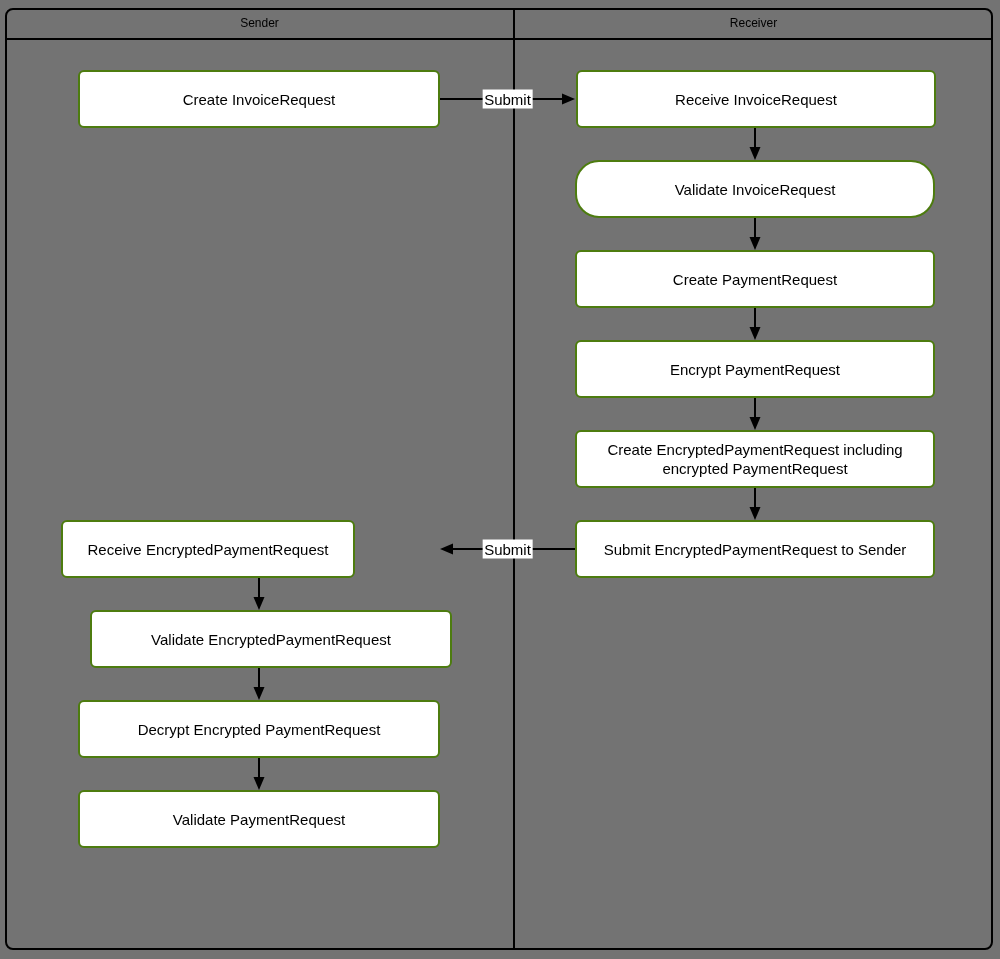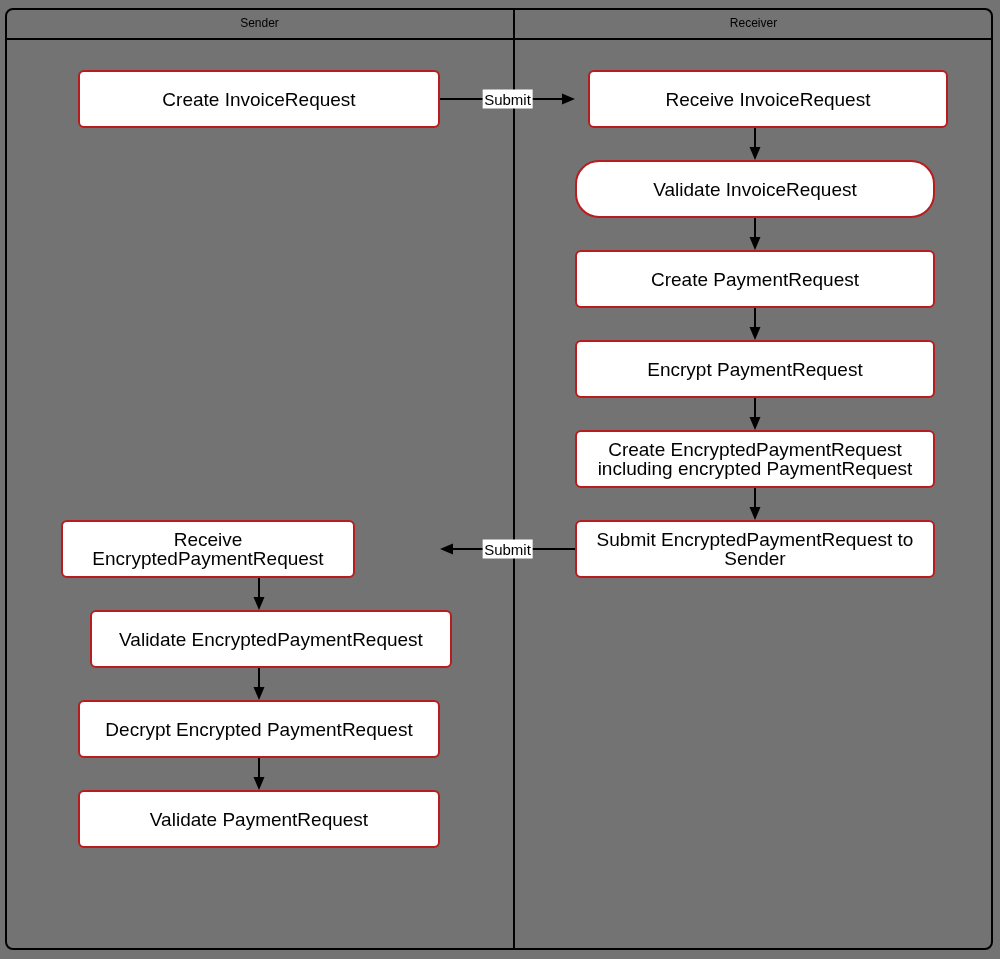--- a/index.html
+++ b/index.html
@@ -42,29 +42,29 @@
     display: flex;
     align-items: center;
     justify-content: center;
     font-size: 12px;
     color: #000000;
   }
   #lane-header-sender { left: 5px; width: 509px; }
   #lane-header-receiver { left: 514px; width: 479px; }
   .node {
     position: absolute;
-    border: 2px solid #b91c1c;
+    border: 2px solid #4d7c0f;
     border-radius: 6px;
     background: #ffffff;
     box-sizing: border-box;
     display: flex;
     align-items: center;
     justify-content: center;
     text-align: center;
-    font-size: 19px;
+    font-size: 15px;
     line-height: 19px;
     color: #000000;
     padding: 0 14px;
   }
   #edges-layer {
     position: absolute;
     left: 0; top: 0;
     width: 1000px;
     height: 959px;
     pointer-events: none;
@@ -131,21 +131,21 @@
       <g>
         <line x1="259" y1="758" x2="259" y2="778" stroke="#000000" stroke-width="2"></line>
         <polygon points="259,790 253.5,777 264.5,777" fill="#000000"></polygon>
       </g>
     </svg>
 
   <div id="nodes-layer">
       <div class="node" style="left: 78px; top: 70px; width: 362px; height: 58px;">
         <span>Create InvoiceRequest</span>
       </div>
-      <div class="node" style="left: 588px; top: 70px; width: 360px; height: 58px;">
+      <div class="node" style="left: 576px; top: 70px; width: 360px; height: 58px;">
         <span>Receive InvoiceRequest</span>
       </div>
       <div class="node" style="left: 575px; top: 160px; width: 360px; height: 58px; border-radius: 24px;">
         <span>Validate InvoiceRequest</span>
       </div>
       <div class="node" style="left: 575px; top: 250px; width: 360px; height: 58px; text-align: center;">
         <span>Create PaymentRequest</span>
       </div>
       <div class="node" style="left: 575px; top: 340px; width: 360px; height: 58px;">
         <span>Encrypt PaymentRequest</span>

